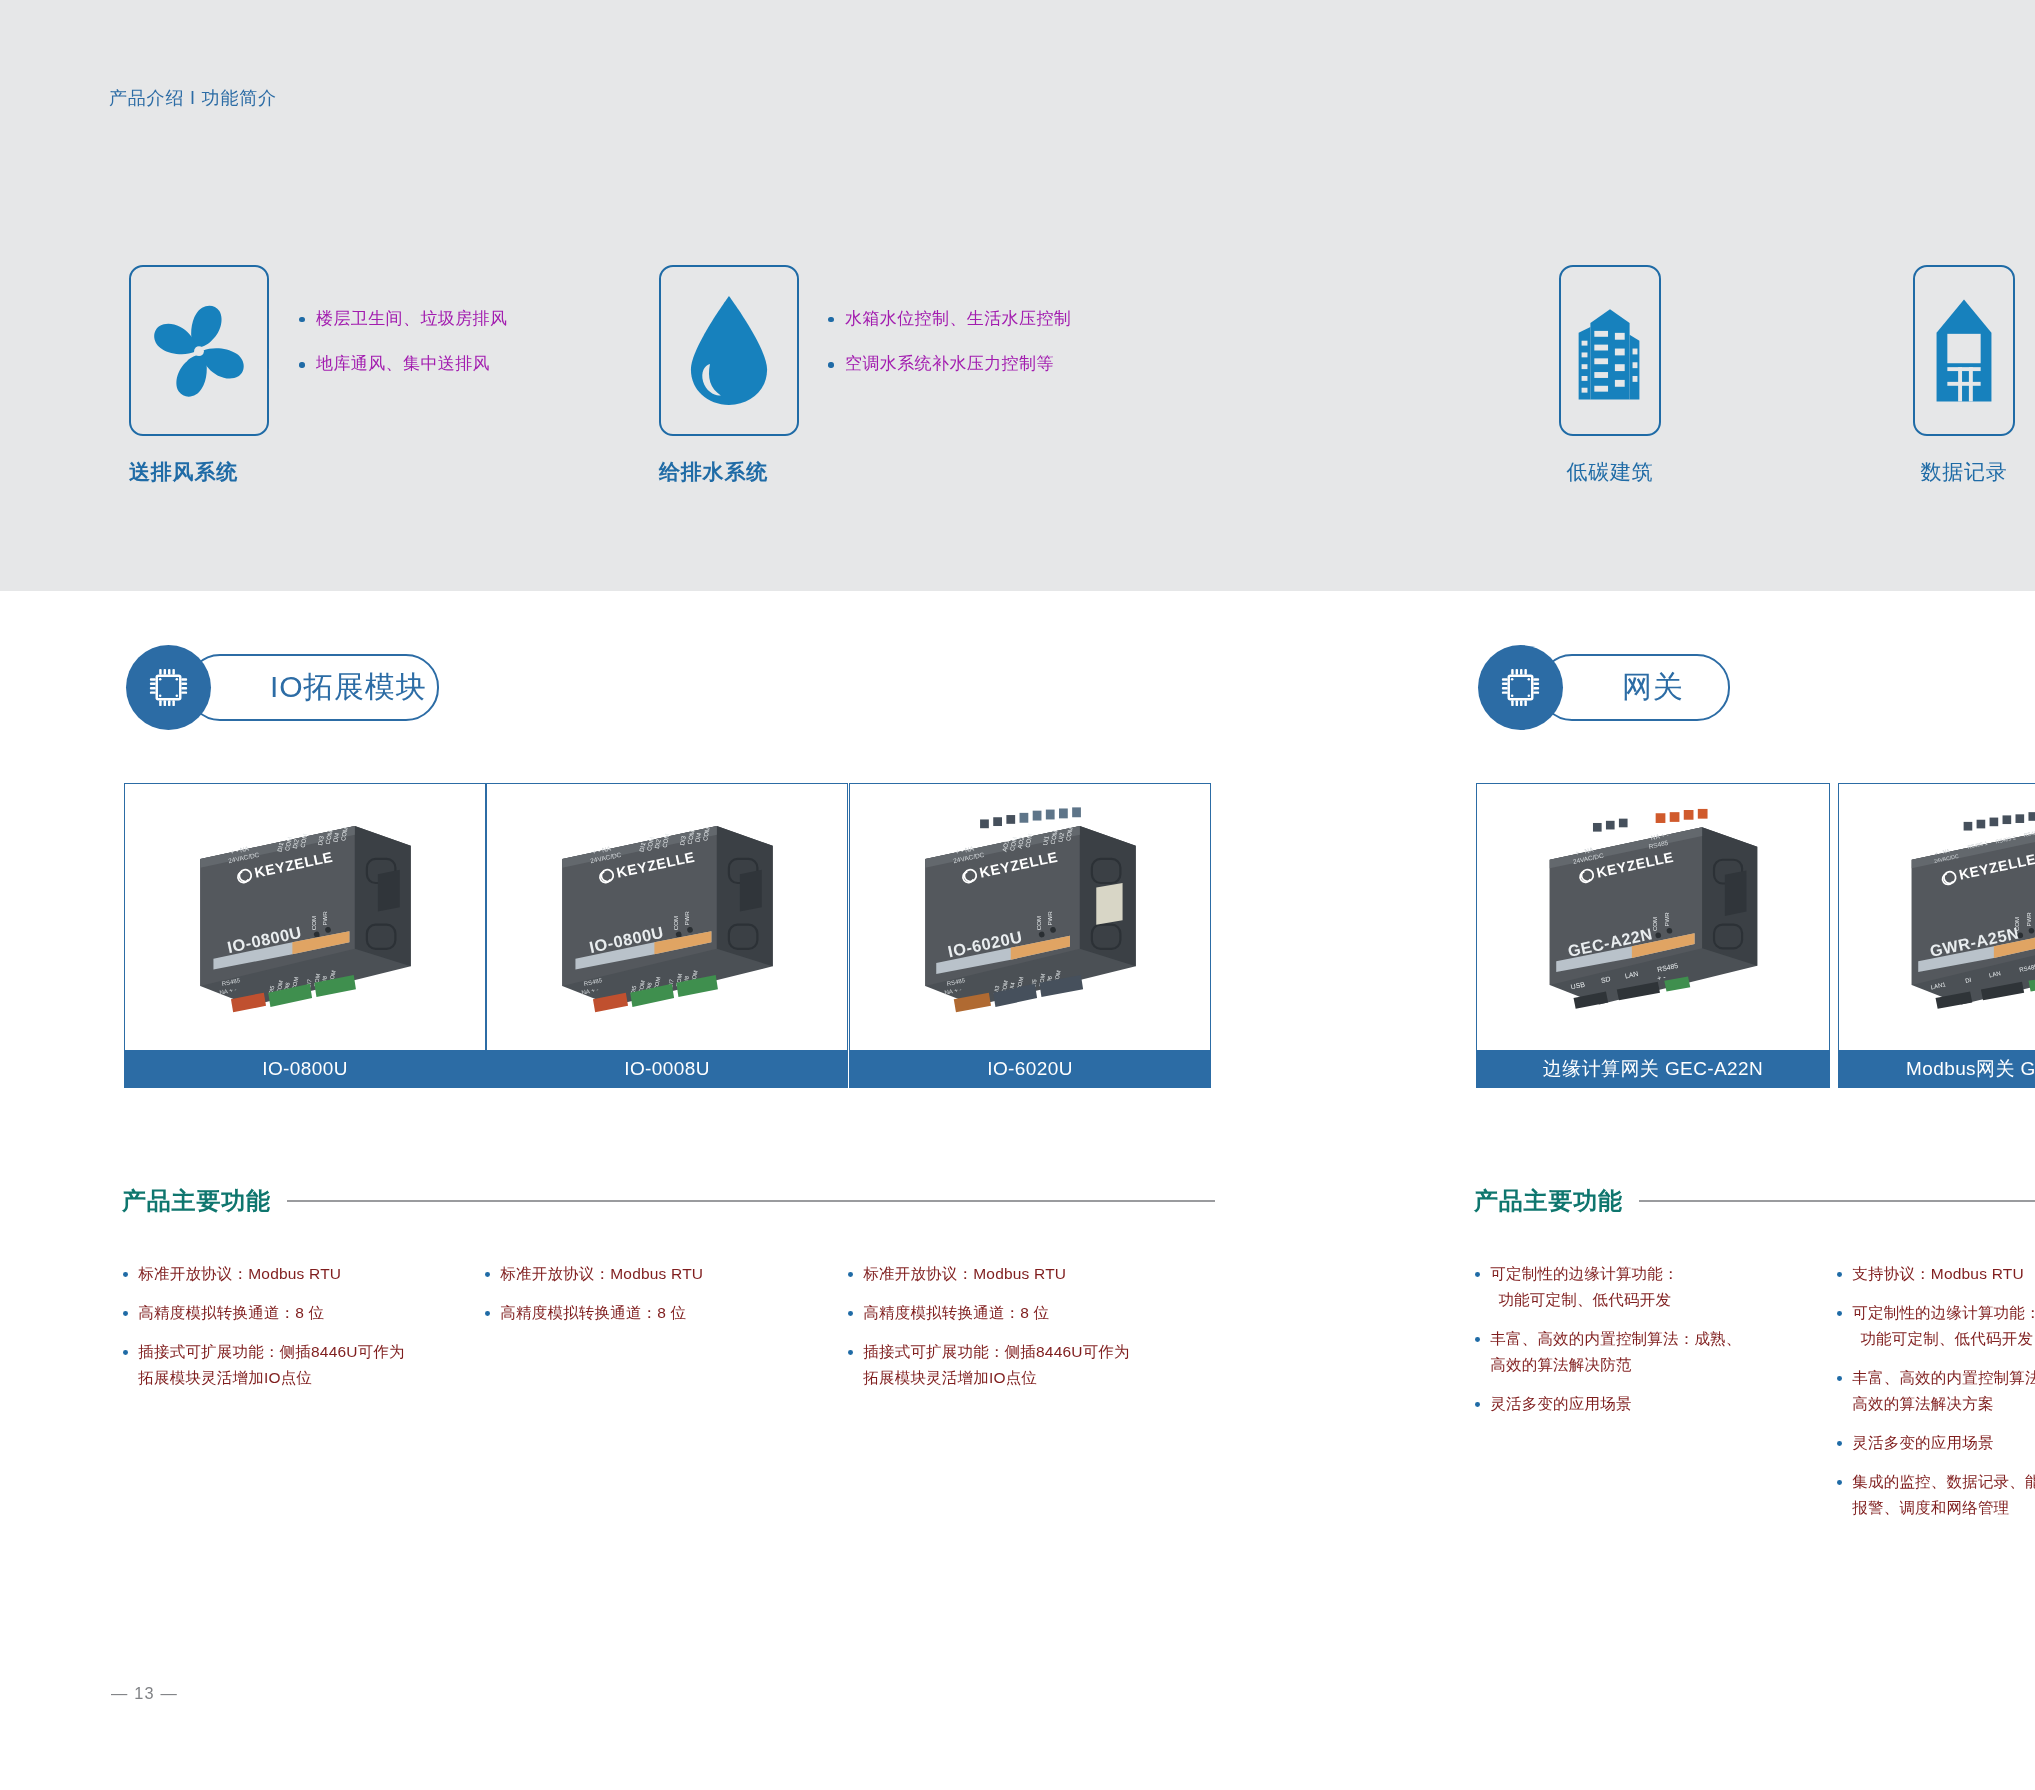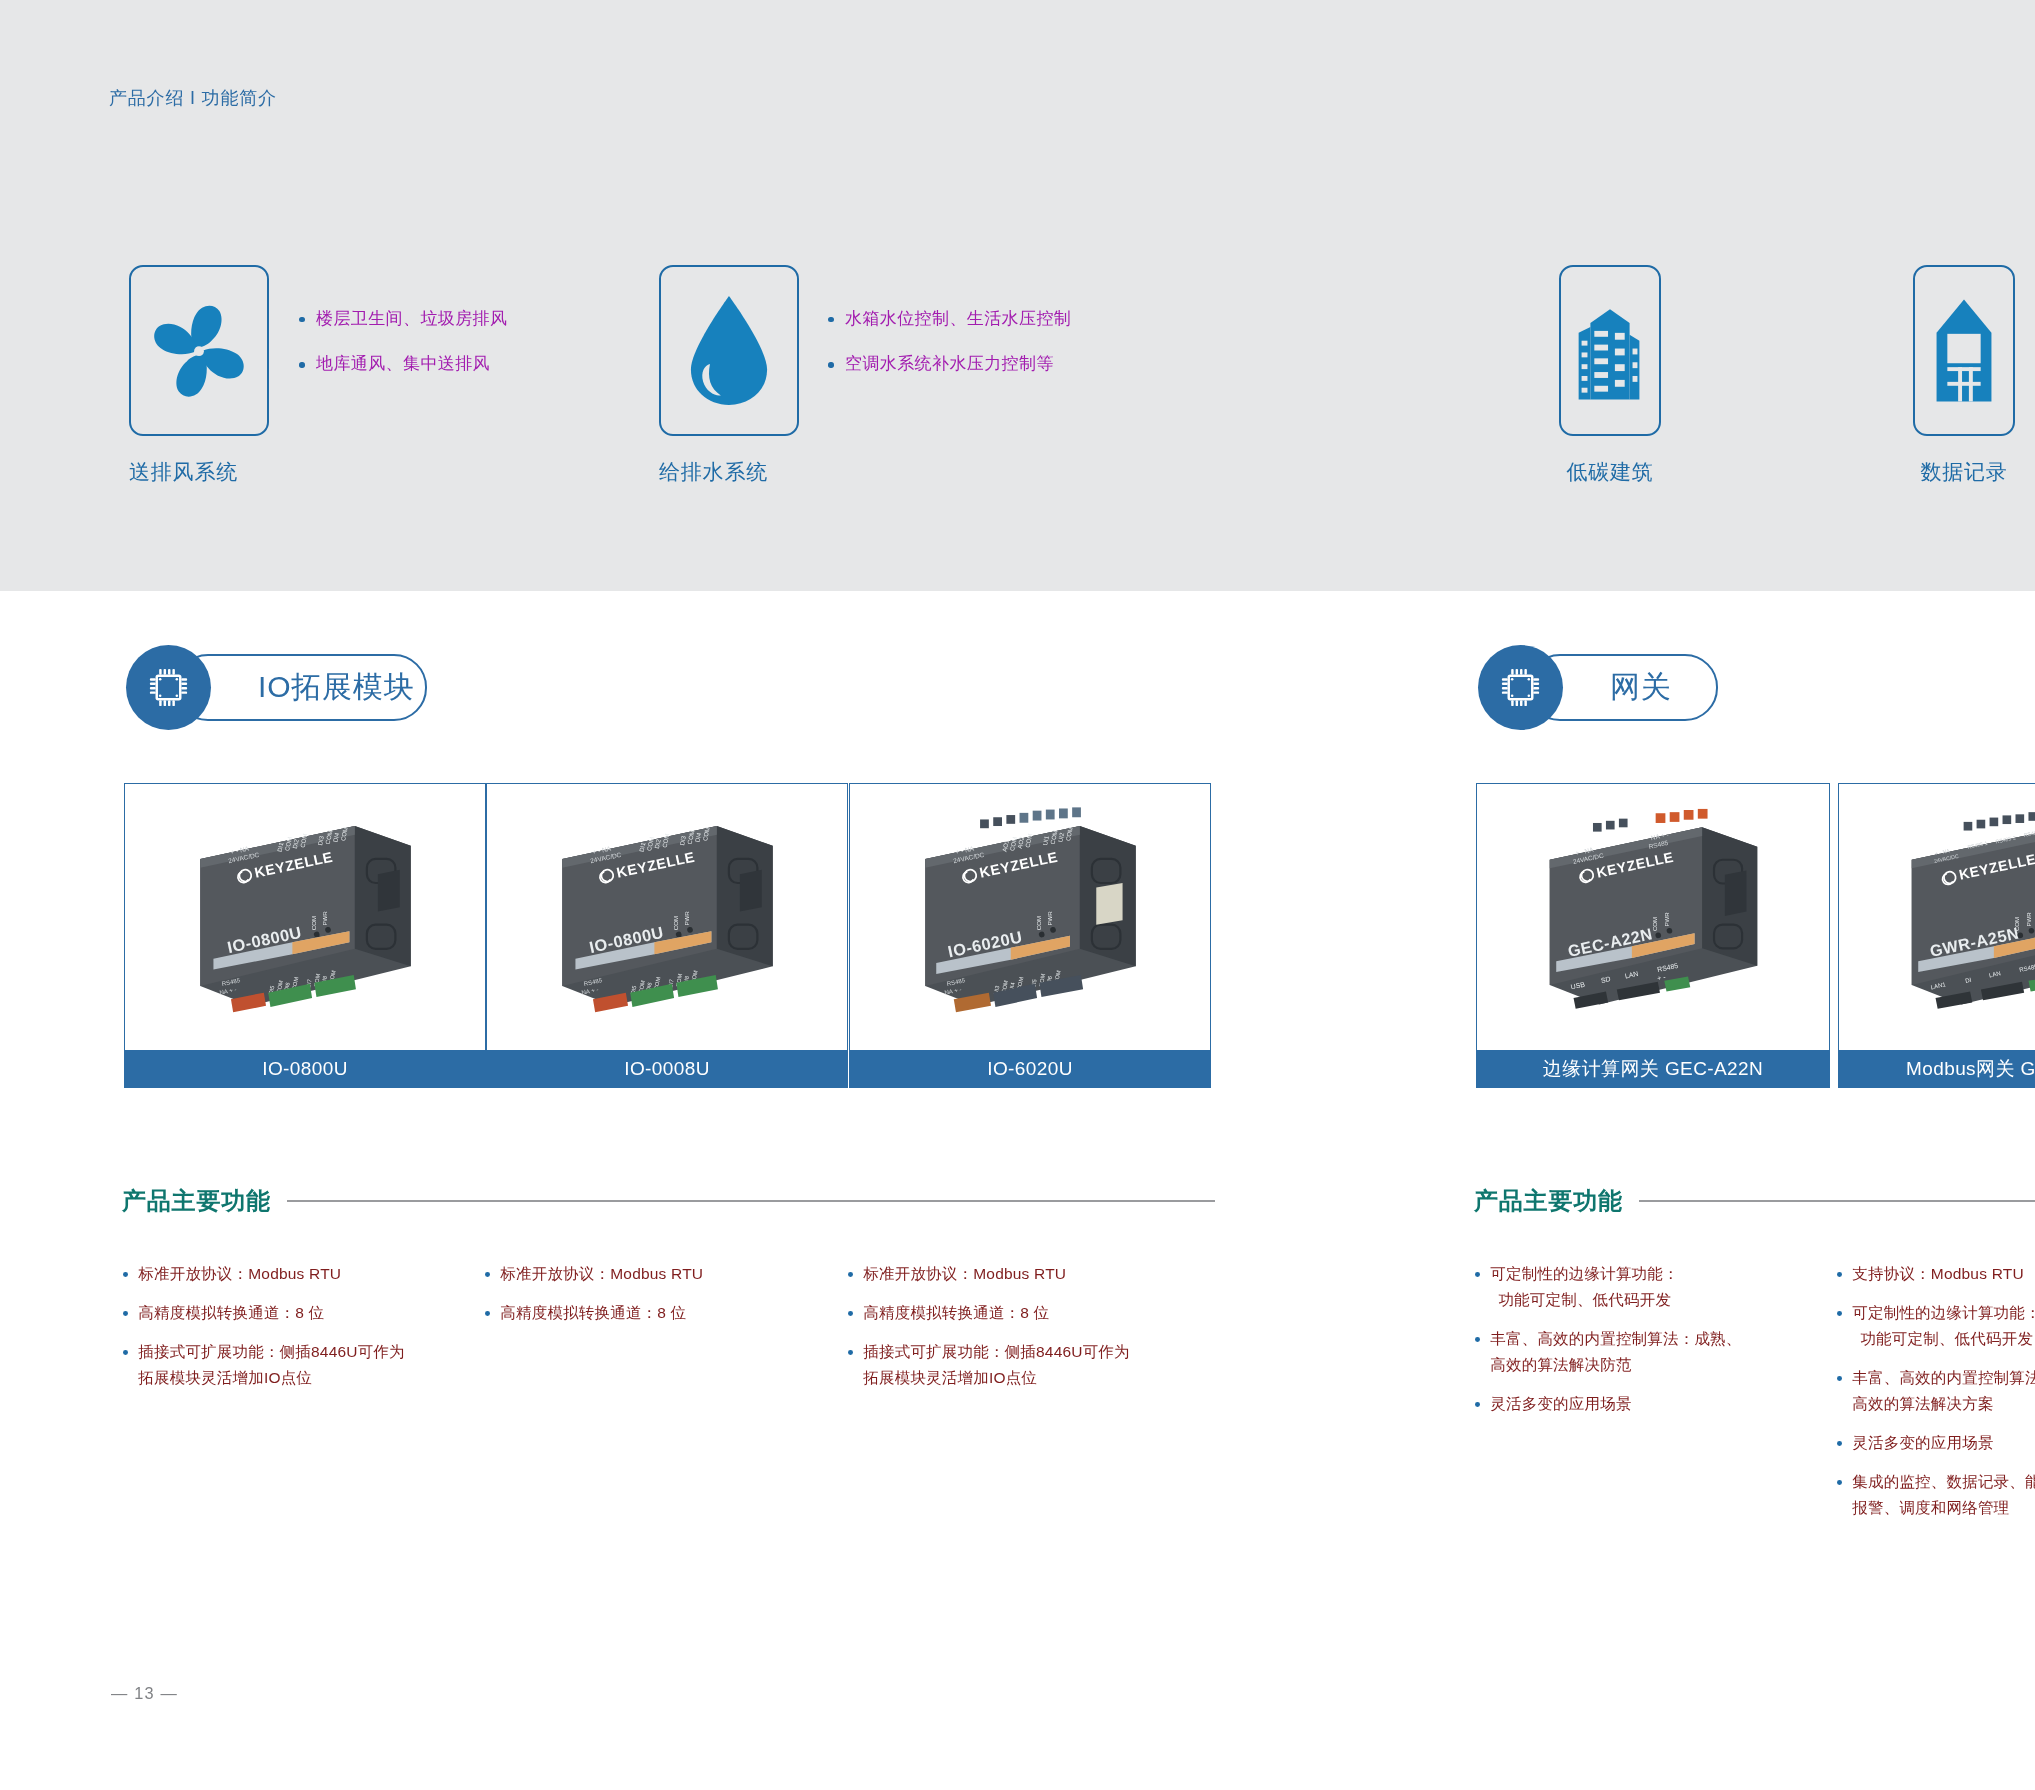--- a/index.html
+++ b/index.html
@@ -41,20 +41,21 @@
     border-radius: 14px;
     background: transparent;
   }
   .app-tile svg { display: block; }
   .app-caption {
     position: absolute;
     color: #1f6ba6;
     font-size: 21px;
     letter-spacing: 0.8px;
     white-space: nowrap;
+    font-weight: bold;
   }
 
   .app-bullets {
     position: absolute;
     list-style: none;
   }
   .app-bullets li {
     position: relative;
     color: #a21caf;
     font-size: 17px;
@@ -85,21 +86,21 @@
     font-size: 21px;
     letter-spacing: 0.8px;
     white-space: nowrap;
     text-align: center;
   }
 
   
   .badge { position: absolute; height: 85px; }
   .badge-pill {
     position: absolute;
-    left: 49px; top: 9px;
+    left: 61px; top: 9px;
     height: 67px;
     border: 2px solid #2c6ca5;
     border-radius: 33px;
     display: flex;
     align-items: center;
     padding-left: 81px;
     padding-right: 23px;
   }
   .badge-pill span {
     color: #2c6ca5;

